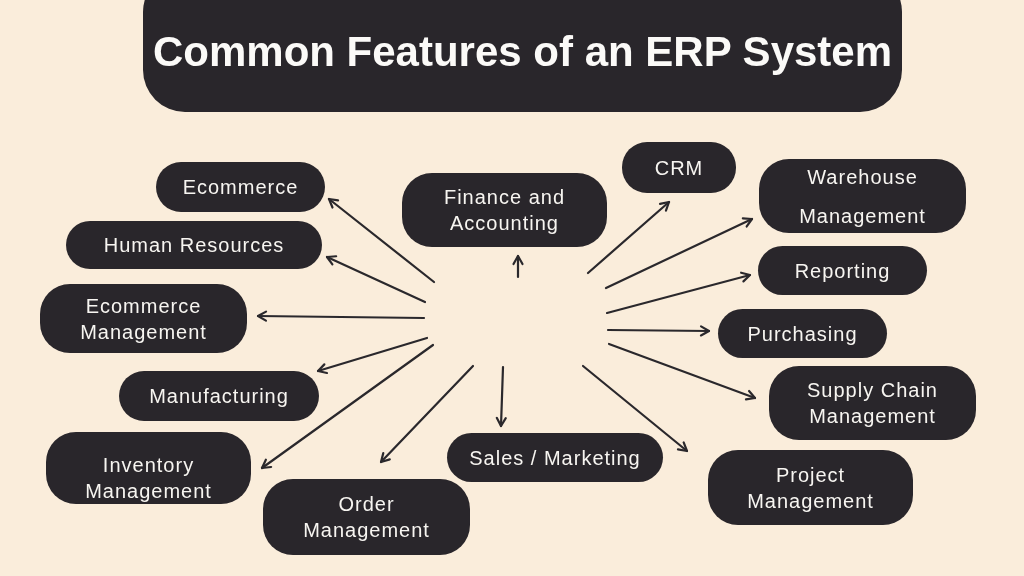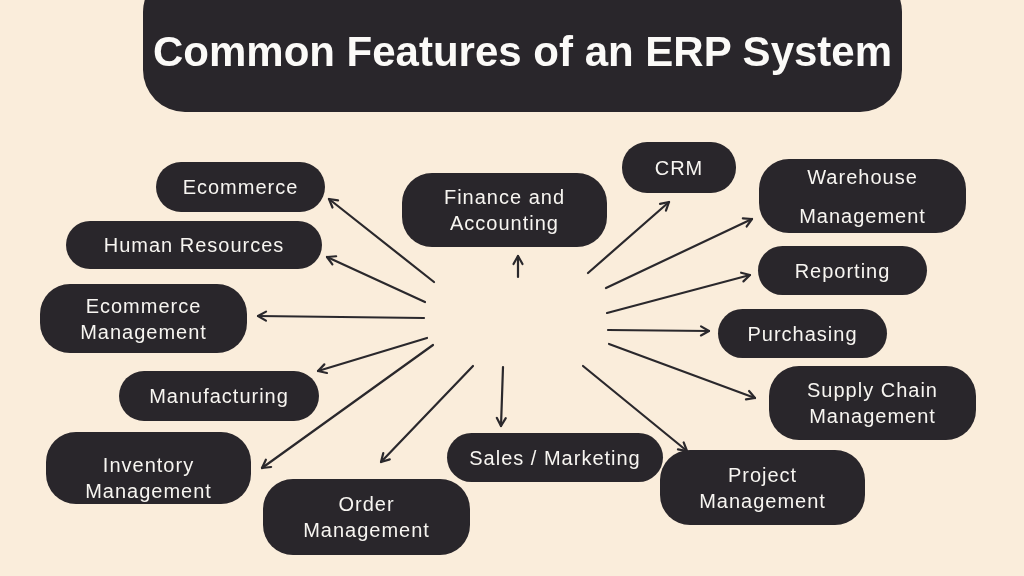--- a/index.html
+++ b/index.html
@@ -42,21 +42,21 @@
   }
 
   
   .n-ecommerce{left:156px;top:162px;width:169px;height:50px;}
   .n-human-resources{left:66px;top:221px;width:256px;height:48px;}
   .n-employee-management{left:40px;top:284px;width:207px;height:69px;}
   .n-manufacturing{left:119px;top:371px;width:200px;height:50px;}
   .n-inventory-management{left:46px;top:432px;width:205px;height:72px;justify-content:flex-end;}
   .n-order-management{left:263px;top:479px;width:207px;height:76px;}
   .n-sales-marketing{left:447px;top:433px;width:216px;height:49px;}
-  .n-project-management{left:660px;top:450px;width:205px;height:75px;}
+  .n-project-management{left:708px;top:450px;width:205px;height:75px;}
   .n-supply-chain-management{left:769px;top:366px;width:207px;height:74px;}
   .n-purchasing{left:718px;top:309px;width:169px;height:49px;}
   .n-reporting{left:758px;top:246px;width:169px;height:49px;}
   .n-warehouse-management{left:759px;top:159px;width:207px;height:74px;gap:13px;}
   .n-crm{left:622px;top:142px;width:114px;height:51px;}
   .n-finance-accounting{left:402px;top:173px;width:205px;height:74px;}
   .n-erp-system{left:431px;top:285px;width:171px;height:77px;}
 </style>
 </head>
 <body>

